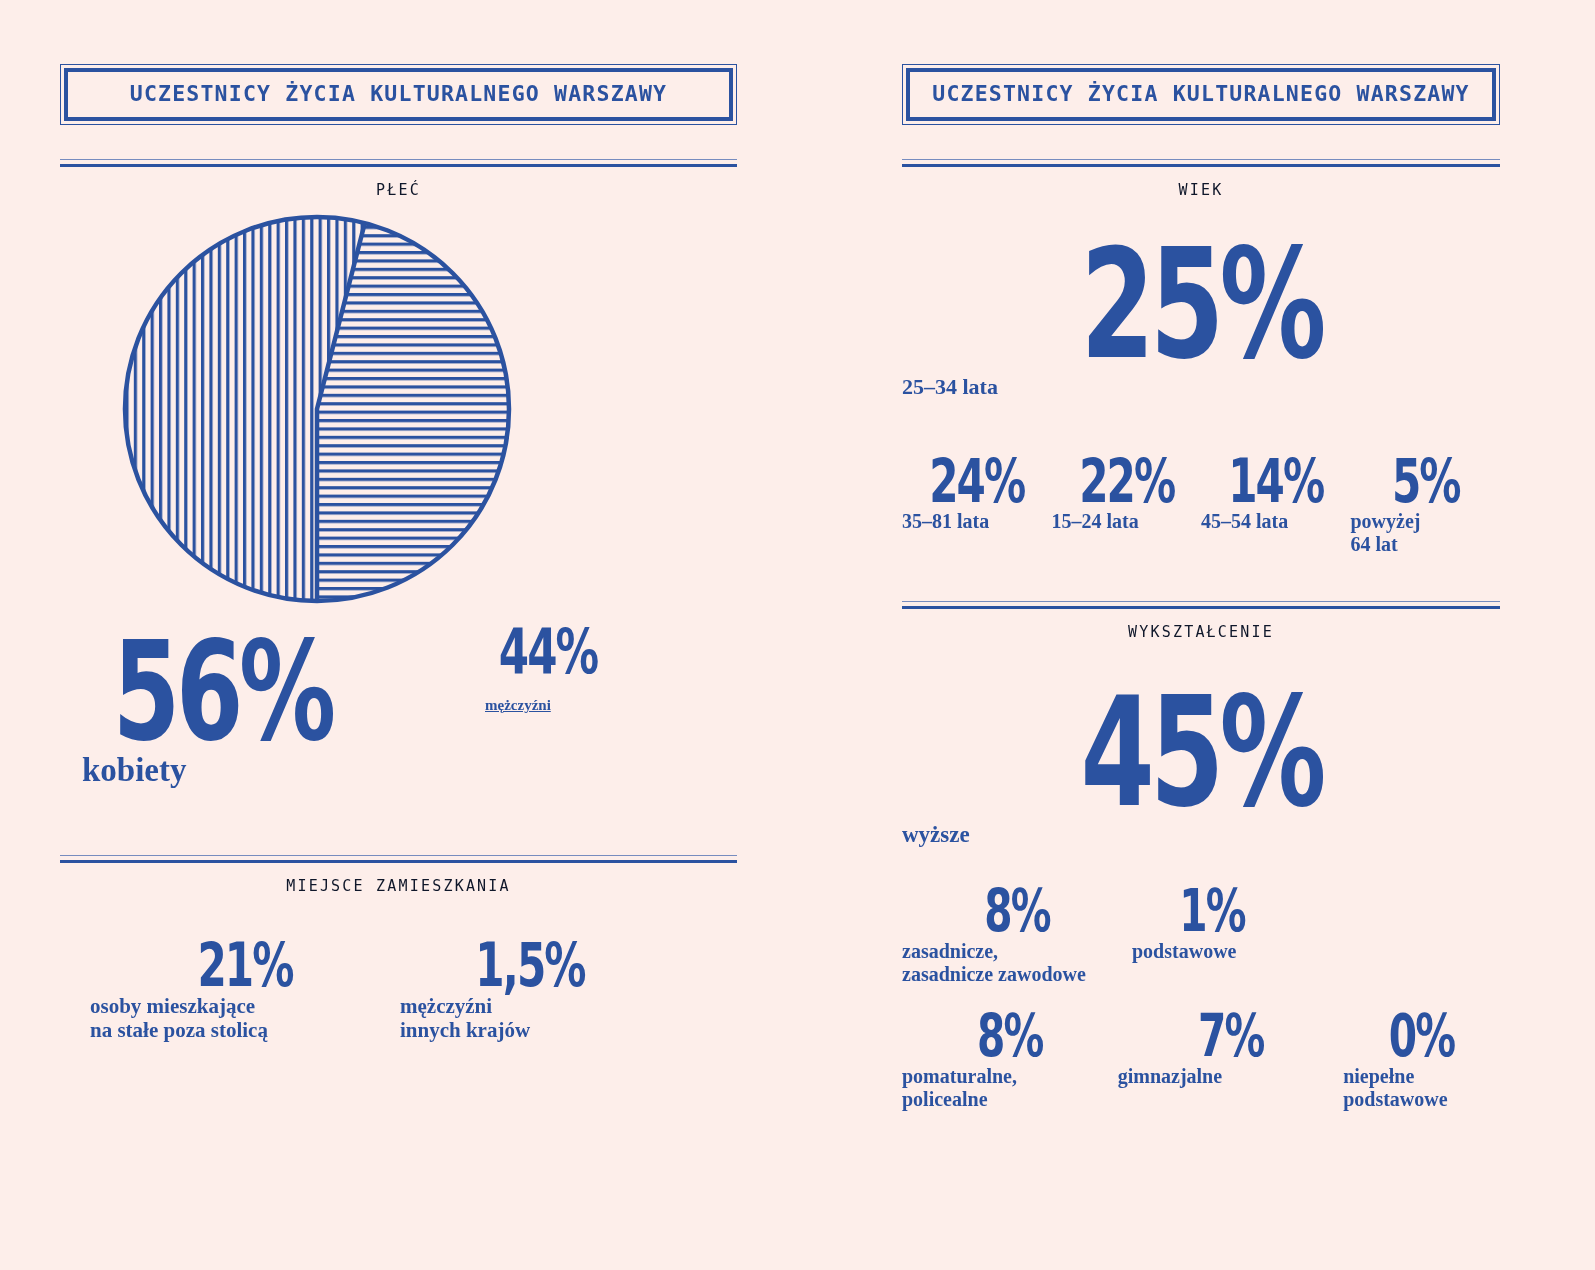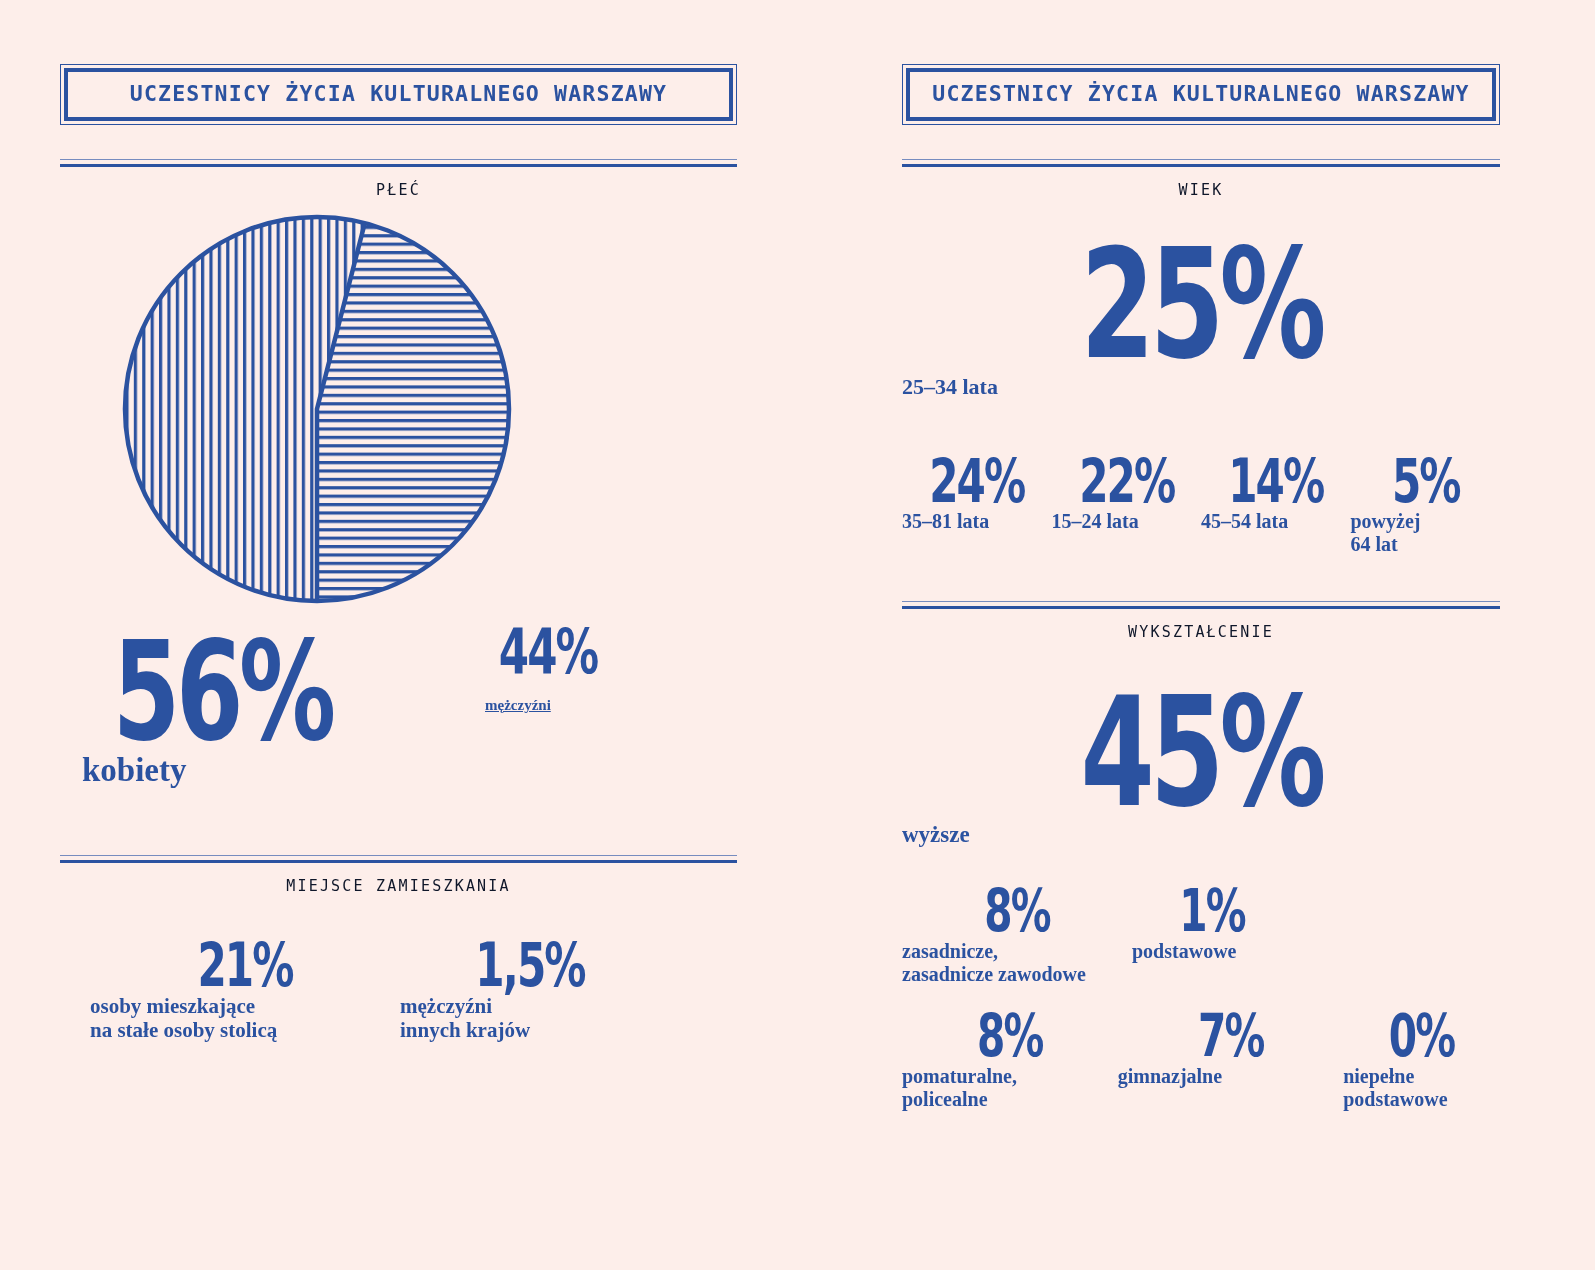--- a/index.html
+++ b/index.html
@@ -238,21 +238,21 @@
       <div class="rule-thin"></div>
       <div class="rule-thick"></div>
     </div>
     <div class="section-label">MIEJSCE ZAMIESZKANIA</div>
 
     <div class="residence-row">
       <div class="residence-item first">
         <div class="pct">21%</div>
         <div class="cap">
           <div>osoby mieszkające</div>
-          <div>na stałe osoby stolicą</div>
+          <div>na stałe poza stolicą</div>
         </div>
       </div>
       <div class="residence-item second">
         <div class="pct">1,5%</div>
         <div class="cap">
           <div>mężczyźni</div>
           <div>innych krajów</div>
         </div>
       </div>
     </div>

